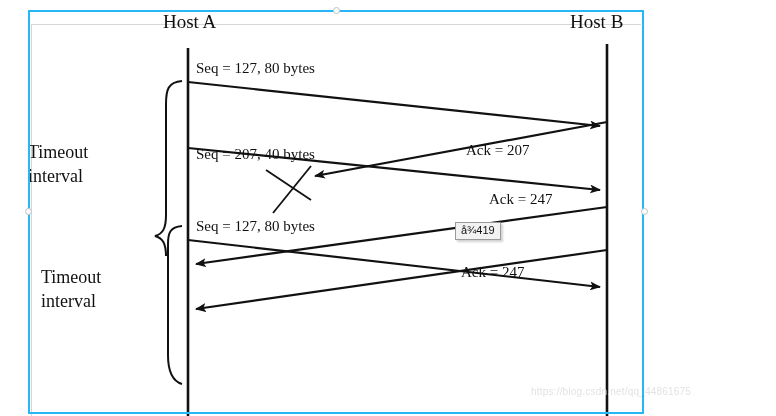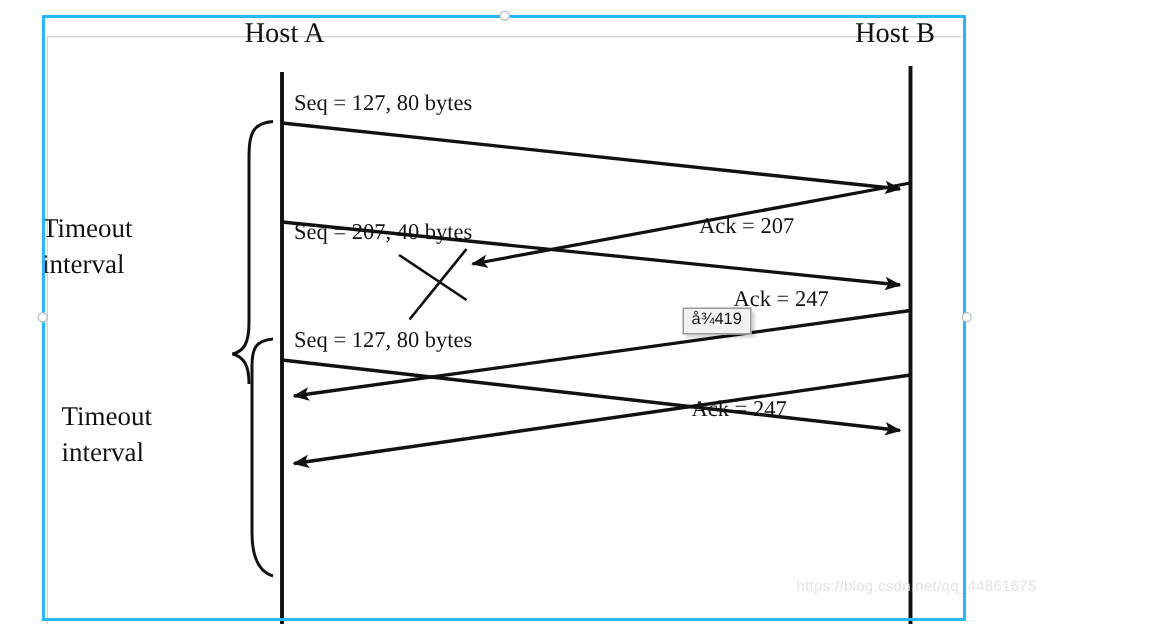--- a/index.html
+++ b/index.html
@@ -96,21 +96,21 @@
   }
   .xmark {
     stroke: #111111;
     stroke-width: 1.8;
   }
 
   
   .note-box {
     position: absolute;
     left: 455px;
-    top: 205px;
+    top: 222px;
     padding: 1px 5px 2px 5px;
     background: #f2f2f2;
     border: 1px solid #9a9a9a;
     box-shadow: 2px 2px 2px rgba(0,0,0,0.18);
     font-family: "Liberation Sans", "DejaVu Sans", sans-serif;
     font-size: 11px;
     line-height: 13px;
     color: #111111;
     white-space: nowrap;
   }

